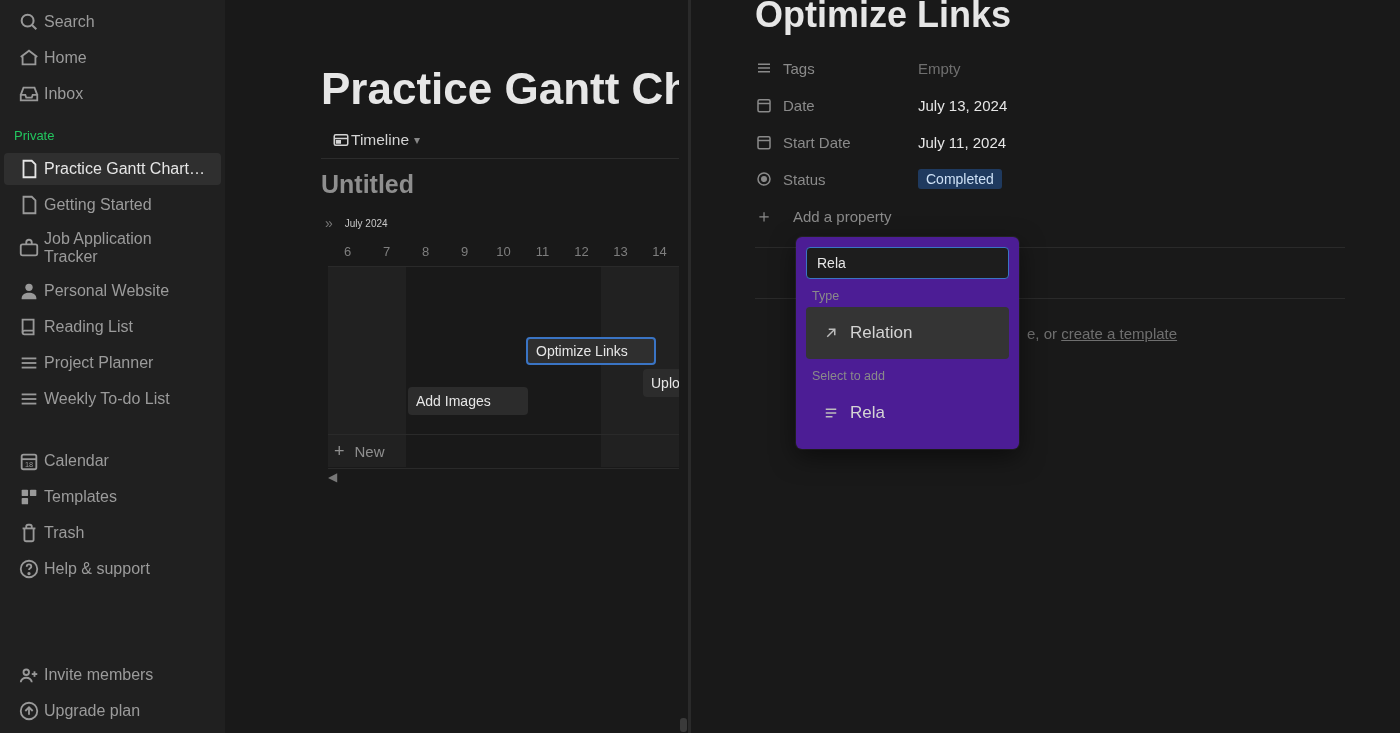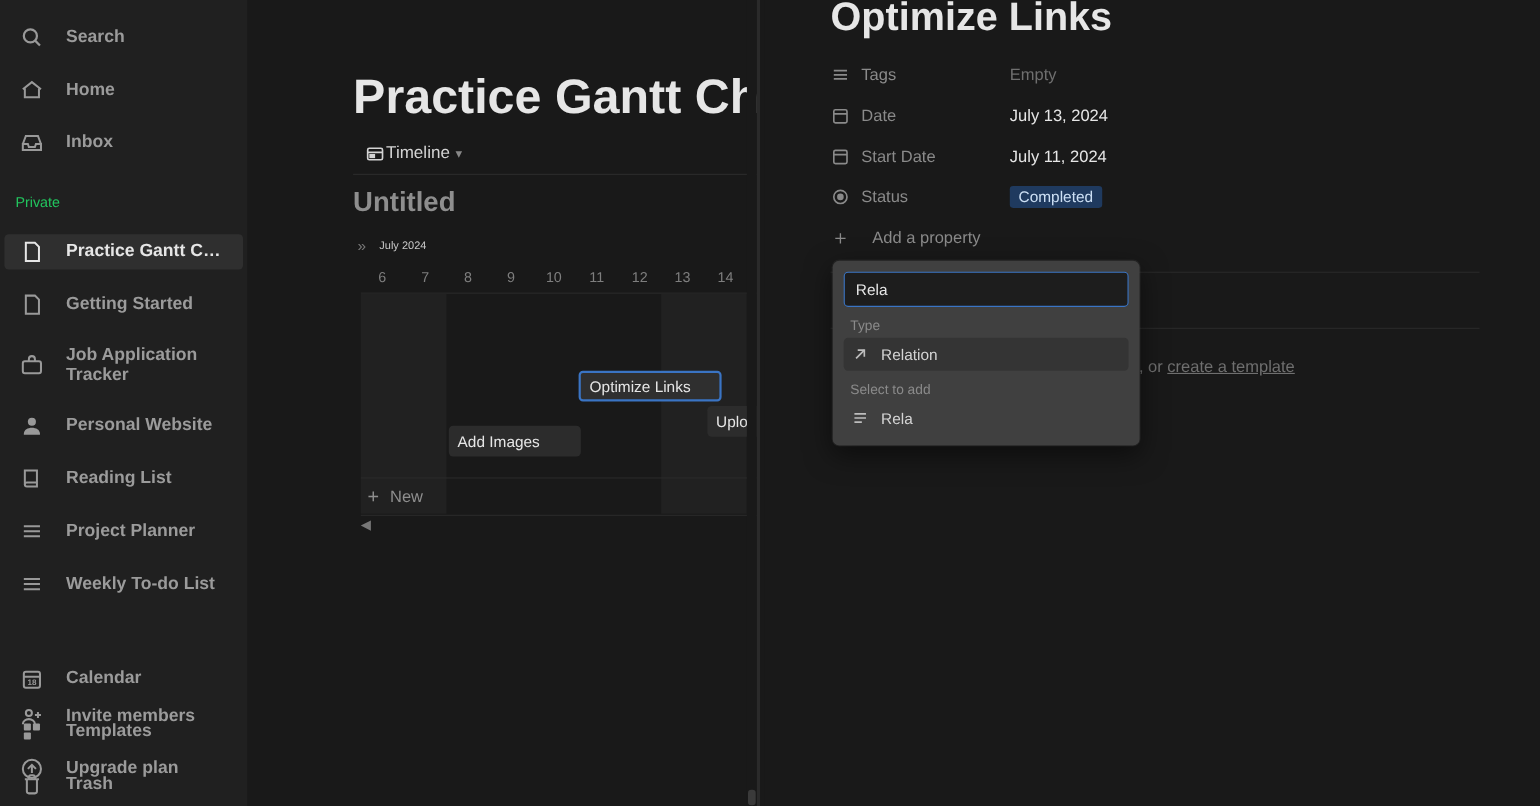--- a/index.html
+++ b/index.html
@@ -1,20 +1,20 @@
 <!DOCTYPE html>
 <html><head>
 <meta charset="utf-8">
 <style>
   html,body{margin:0;padding:0;width:1400px;height:733px;background:#191919;color:#d4d4d4;font-family:-apple-system,BlinkMacSystemFont,"Segoe UI",Helvetica,Arial,sans-serif;font-size:14px;overflow:hidden}
   *{box-sizing:border-box}
 
   
   .sidebar{position:absolute;left:0;top:0;width:225px;height:733px;background:#202020;padding-top:2px}
-  .sb-item{display:flex;align-items:center;gap:20px;padding:5px 14px;color:#9b9b9b;font-size:16px;font-weight:700;cursor:pointer;border-radius:4px;margin:16px 4px}
+  .sb-item{display:flex;align-items:center;gap:4px;padding:5px 14px;color:#9b9b9b;font-size:16px;font-weight:400;cursor:pointer;border-radius:4px;margin:4px 4px}
   .sb-item svg,.sb-item .ic{width:22px;height:22px;flex:0 0 22px;display:flex;align-items:center;justify-content:center;color:#999}
   .sb-item.active{background:#2f2f2f;color:#e6e6e6}
   .sb-item.active svg{color:#e6e6e6}
   .sb-section{padding:14px 14px 6px;color:#22c55e;font-size:13px;font-weight:400}
 
   
   .main{position:absolute;left:225px;top:0;width:466px;height:733px;background:#191919;border-right:3px solid #2a2a2a;overflow:hidden}
   .scrollbar-v{position:absolute;right:0;top:0;width:9px;height:733px;background:#191919}
   .scrollbar-v::after{content:"";position:absolute;right:1px;bottom:1px;width:7px;height:14px;background:#3a3a3a;border-radius:3px}
   .page-title{position:absolute;left:96px;top:64px;font-size:44px;font-weight:700;color:#e6e6e6;white-space:nowrap}
@@ -44,24 +44,24 @@
   .prop-row .plabel{width:135px;color:#8a8a8a;font-size:15px}
   .prop-row .pval{color:#e6e6e6;font-size:15px}
   .prop-row .pval.empty{color:#6f6f6f}
   .status-chip{background:#1f3a5f;color:#cde0f5;border-radius:3px;padding:2px 8px;font-size:14px}
   .add-prop{color:#8a8a8a;font-size:15px;display:flex;align-items:center;gap:10px}
   .hr{position:absolute;left:60px;width:590px;height:1px;background:#2a2a2a}
   .tpl-hint{position:absolute;left:332px;top:325px;color:#6f6f6f;font-size:15px}
   .tpl-hint .u{text-decoration:underline;cursor:pointer}
 
   
-  .popup{position:absolute;left:757px;top:237px;width:279px;background:#404040;border-radius:6px;box-shadow:0 0 0 1px rgba(255,255,255,0.05),0 8px 24px rgba(0,0,0,0.5);padding:10px}
+  .popup{position:absolute;left:796px;top:237px;width:223px;background:#4c1d95;border-radius:6px;box-shadow:0 0 0 1px rgba(255,255,255,0.05),0 8px 24px rgba(0,0,0,0.5);padding:10px}
   .popup input{width:100%;height:32px;background:#1d1d1d;border:1.5px solid #3a74c4;border-radius:4px;color:#e6e6e6;padding:0 10px;font-size:14px;outline:none}
   .popup .sect{color:#8a8a8a;font-size:12.5px;padding:10px 6px 4px}
-  .popup .opt{display:flex;align-items:center;gap:10px;padding:6px;border-radius:4px;color:#d4d4d4;font-size:14px}
+  .popup .opt{display:flex;align-items:center;gap:10px;padding:16px;border-radius:4px;color:#d4d4d4;font-size:17px}
   .popup .opt.hover{background:#343434}
   .popup .opt svg{width:18px;height:18px;color:#bdbdbd}
 </style>
 </head>
 <body>
 
 <div class="sidebar">
   <div class="sb-item">
     <svg viewBox="0 0 24 24" fill="none" stroke="currentColor" stroke-width="2.2">
         <circle cx="10.5" cy="10.5" r="6.5"></circle>

